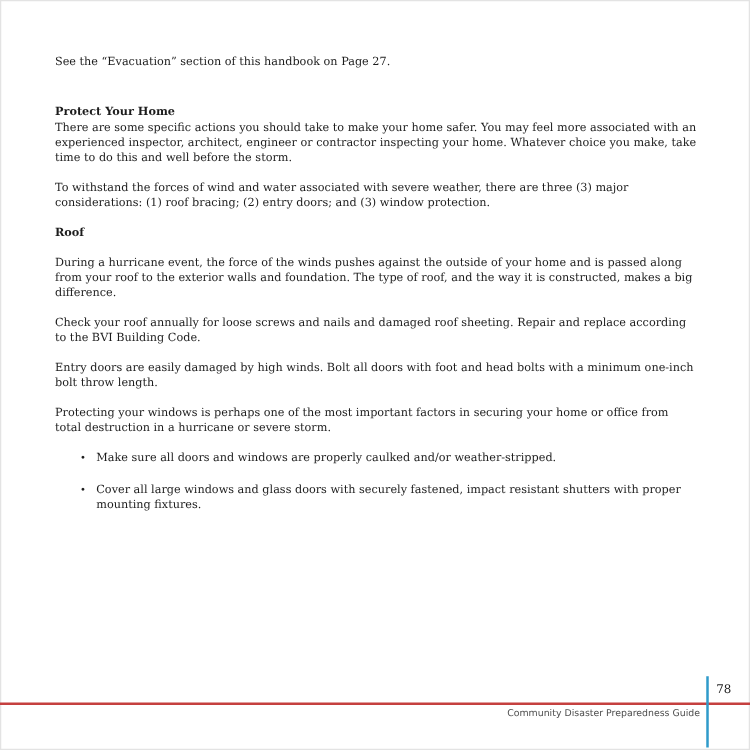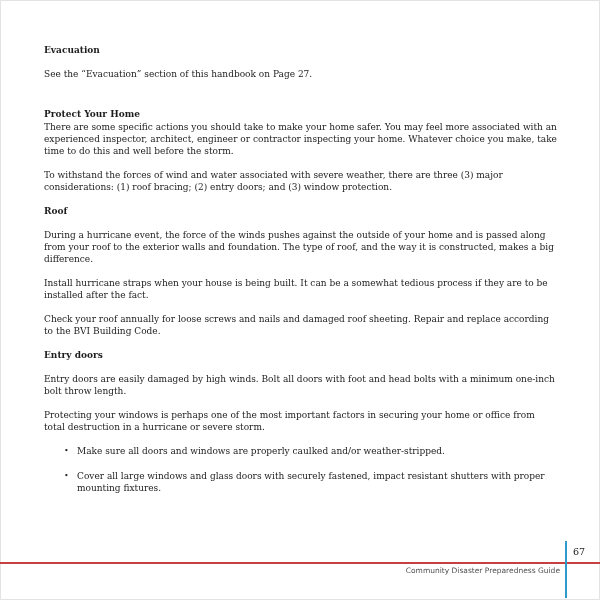--- a/index.html
+++ b/index.html
@@ -83,47 +83,44 @@
     color:#4f4f4f;
     text-align:center;
   }
 </style>
 </head>
 <body>
 
 <div class="frame"></div>
 
 <main class="page">
-  <h2 class="h">Evacuation</h2>
   <p class="p">See the “Evacuation” section of this handbook on Page 27.</p>
 
   <h2 class="h tight">Protect Your Home</h2>
   <p class="p">There are some specific actions you should take to make your home safer. You may feel more associated with an experienced inspector, architect, engineer or contractor inspecting your home. Whatever choice you make, take time to do this and well before the storm.</p>
   <p class="p">To withstand the forces of wind and water associated with severe weather, there are three (3) major considerations: (1) roof bracing; (2) entry doors; and (3) window protection.</p>
 
   <h2 class="h">Roof</h2>
   <p class="p">During a hurricane event, the force of the winds pushes against the outside of your home and is passed along from your roof to the exterior walls and foundation. The type of roof, and the way it is constructed, makes a big difference.</p>
-  <p class="p">Install hurricane straps when your house is being built. It can be a somewhat tedious process if they are to be installed after the fact.</p>
   <p class="p">Check your roof annually for loose screws and nails and damaged roof sheeting. Repair and replace according to the BVI Building Code.</p>
 
-  <h2 class="h">Entry doors</h2>
   <p class="p">Entry doors are easily damaged by high winds. Bolt all doors with foot and head bolts with a minimum one-inch bolt throw length.</p>
 
   <p class="p">Protecting your windows is perhaps one of the most important factors in securing your home or office from total destruction in a hurricane or severe storm.</p>
 
   <ul class="checklist">
     <li>
       <span class="bullet">•</span>
       <span>Make sure all doors and windows are properly caulked and/or weather-stripped.</span>
     </li>
     <li>
       <span class="bullet">•</span>
       <span>Cover all large windows and glass doors with securely fastened, impact resistant shutters with proper mounting fixtures.</span>
     </li>
   </ul>
 </main>
 
 <footer>
   <div class="rule-red"></div>
   <div class="rule-blue"></div>
-  <div class="pagenum">67</div>
+  <div class="pagenum">78</div>
   <div class="foot-title">Community Disaster Preparedness Guide</div>
 </footer>
 
 </body></html>

